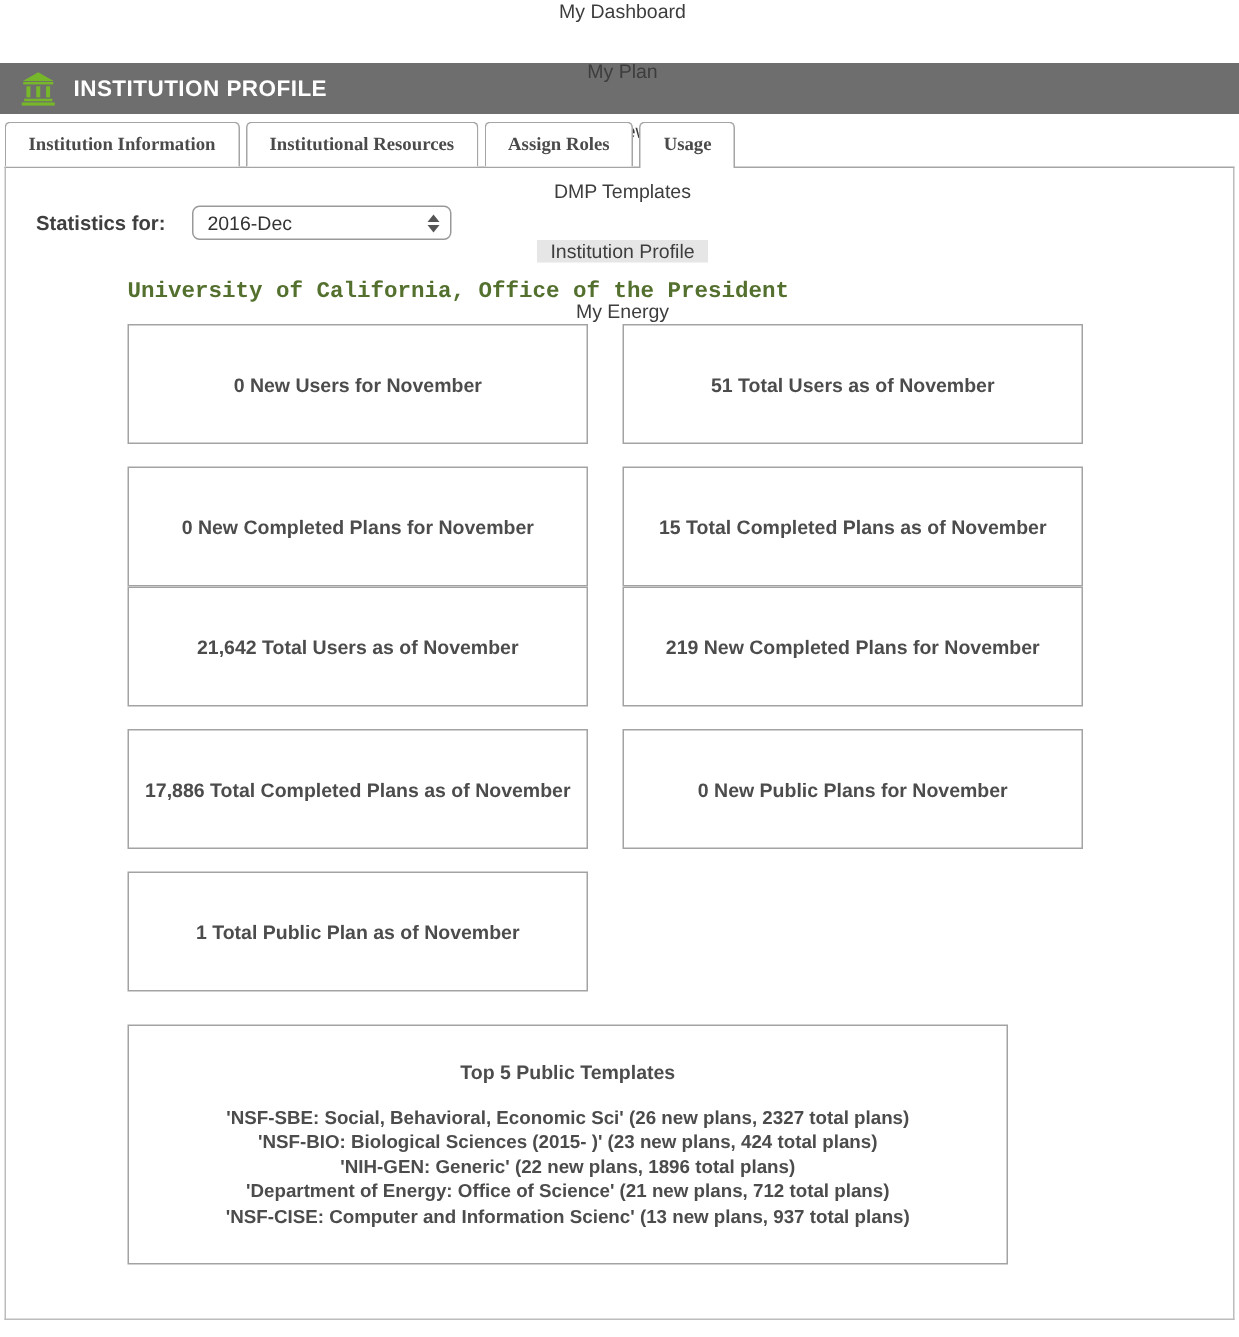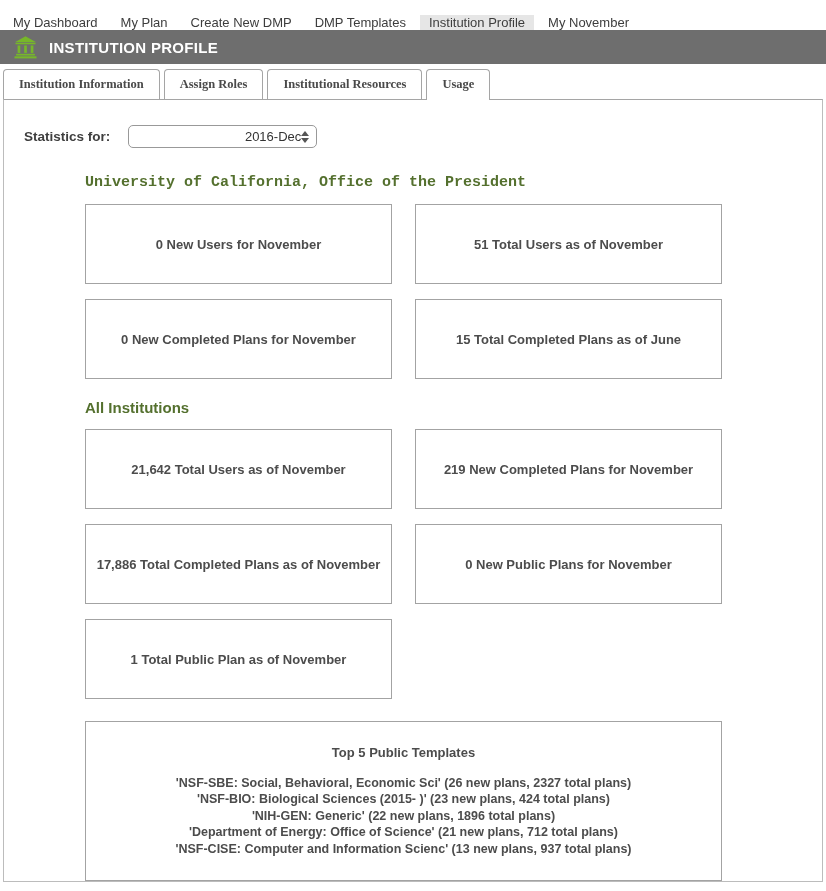--- a/index.html
+++ b/index.html
@@ -7,22 +7,22 @@
     --header-bg:#6e6e6e;
     --heading-green:#54702e;
     --border-gray:#a5a5a5;
     --panel-border:#bcbcbc;
     --text-dark:#4c4c4c;
   }
   *{box-sizing:border-box;margin:0;padding:0;}
   html,body{width:826px;height:891px;background:#fff;overflow:hidden;
     font-family:"Liberation Sans", sans-serif;}
   
-  .nav{height:30px;display:flex;align-items:flex-end;background:#fff;
-    font-size:13px;color:#3d3d3d;padding-left:4px;}
+  .nav{height:42px;display:flex;align-items:center;background:#fff;
+    font-size:13px;color:#3d3d3d;padding-left:4px;flex-direction:column;}
   .nav-item{display:flex;align-items:center;padding:0 9px;cursor:pointer;
     text-decoration:none;color:#3d3d3d;white-space:nowrap;}
   .nav-item.active{background:#e6e6e6;}
   .nav-sep{width:1px;background:#c9c9c9;margin:13px 2px 12px 2px;}
   
   .header{height:34px;background:var(--header-bg);display:flex;align-items:center;
     padding-left:13px;}
   .bank-icon{width:27px;height:25px;display:flex;align-items:center;}
   .bank-icon svg{width:25px;height:24px;fill:var(--accent-green);}
   .header-title{color:#fff;font-weight:bold;font-size:15px;margin-left:9px;
@@ -32,79 +32,79 @@
   .tab{border:1px solid var(--border-gray);border-bottom:none;
     border-radius:4px 4px 0 0;background:#fff;color:#4a4a4a;font-weight:bold;
     font-size:12.5px;padding:7px 15px 7px 15px;margin-right:4px;cursor:pointer;
     white-space:nowrap;}
   .tab.active{margin-bottom:-1px;padding-bottom:8px;}
   
   .panel{margin:0 3px;border:1px solid var(--panel-border);
     border-top:1px solid var(--border-gray);min-height:769px;background:#fff;}
   .stats-row{display:flex;align-items:center;padding:25px 0 0 20px;}
   .stats-label{font-weight:bold;font-size:13.5px;color:#3f3f3f;}
-  .select{width:189px;height:23px;border:1px solid #999;border-radius:5px;
+  .select{width:173px;height:23px;border:1px solid #999;border-radius:5px;
     background:#fff;display:flex;align-items:center;margin-left:18px;
-    padding:0 7px 0 9px;font-size:13px;color:#333;cursor:pointer;text-align:right;}
+    padding:0 7px 0 9px;font-size:13px;color:#333;cursor:pointer;}
   .select .val{flex:1;}
   .stepper{display:flex;flex-direction:column;align-items:center;gap:2px;}
   .stepper .up{width:0;height:0;border-left:4px solid transparent;
     border-right:4px solid transparent;border-bottom:5px solid #555;}
   .stepper .down{width:0;height:0;border-left:4px solid transparent;
     border-right:4px solid transparent;border-top:5px solid #555;}
   h2.section{color:var(--heading-green);font-size:15px;font-weight:bold;
     margin:20px 0 13px 81px;}
   h2.section.first{margin-top:26px;font-family:Liberation Mono, monospace;}
   .grid{margin-left:81px;width:504px;display:grid;
     grid-template-columns:307px 307px;column-gap:23px;row-gap:15px;}
   .stat-box{height:80px;border:1px solid #a3a3a3;background:#fff;display:flex;
     align-items:center;justify-content:center;text-align:center;
     font-weight:bold;font-size:13px;color:var(--text-dark);padding:0 10px;}
-  .top5{margin:22px 0 0 81px;width:637px;height:160px;border:1px solid #a3a3a3;
+  .top5{margin:22px 0 0 81px;width:587px;height:160px;border:1px solid #a3a3a3;
     display:flex;flex-direction:column;align-items:center;justify-content:center;
     color:var(--text-dark);background:#fff;}
   .top5-title{font-weight:bold;font-size:13px;margin-bottom:15px;}
   .top5-line{font-weight:bold;font-size:12.5px;line-height:16.5px;text-align:right;}
 </style>
 </head>
 <body>
 
 <div class="nav">
   <a class="nav-item">My Dashboard</a>
   <span class="nav-sep"></span>
   <a class="nav-item">My Plan</a>
   <span class="nav-sep"></span>
   <a class="nav-item">Create New DMP</a>
   <span class="nav-sep"></span>
   <a class="nav-item">DMP Templates</a>
   <span class="nav-sep"></span>
   <a class="nav-item active">Institution Profile</a>
   <span class="nav-sep"></span>
-  <a class="nav-item">My November</a>
+  <a class="nav-item">My Energy</a>
 </div>
 
 <div class="header">
   <span class="bank-icon">
     <svg viewBox="0 0 24 24" aria-hidden="true">
       <polygon points="12,1.2 1.8,7 22.2,7"></polygon>
       <rect x="2" y="7.6" width="20" height="1.7"></rect>
       <rect x="4.1" y="10.5" width="2.7" height="7.4"></rect>
       <rect x="10.65" y="10.5" width="2.7" height="7.4"></rect>
       <rect x="17.2" y="10.5" width="2.7" height="7.4"></rect>
       <rect x="2.6" y="18.8" width="18.8" height="1.7"></rect>
       <rect x="1" y="21.3" width="22" height="2.1"></rect>
     </svg>
   </span>
   <span class="header-title">INSTITUTION PROFILE</span>
 </div>
 
 <div class="tabs">
   <div class="tab">Institution Information</div>
+  <div class="tab">Institutional Resources</div>
   <div class="tab">Assign Roles</div>
-  <div class="tab">Institutional Resources</div>
   <div class="tab active">Usage</div>
 </div>
 
 <div class="panel">
 
   <div class="stats-row">
     <span class="stats-label">Statistics for:</span>
     <div class="select">
       <span class="val">2016-Dec</span>
       <span class="stepper">
@@ -112,24 +112,23 @@
           <span class="down"></span>
       </span>
     </div>
   </div>
 
   <h2 class="section first">University of California, Office of the President</h2>
   <div class="grid">
     <div class="stat-box">0 New Users for November</div>
     <div class="stat-box">51 Total Users as of November</div>
     <div class="stat-box">0 New Completed Plans for November</div>
-    <div class="stat-box">15 Total Completed Plans as of June</div>
+    <div class="stat-box">15 Total Completed Plans as of November</div>
   </div>
 
-  <h2 class="section">All Institutions</h2>
   <div class="grid">
     <div class="stat-box">21,642 Total Users as of November</div>
     <div class="stat-box">219 New Completed Plans for November</div>
     <div class="stat-box">17,886 Total Completed Plans as of November</div>
     <div class="stat-box">0 New Public Plans for November</div>
     <div class="stat-box">1 Total Public Plan as of November</div>
   </div>
 
   <div class="top5">
     <div class="top5-title">Top 5 Public Templates</div>

